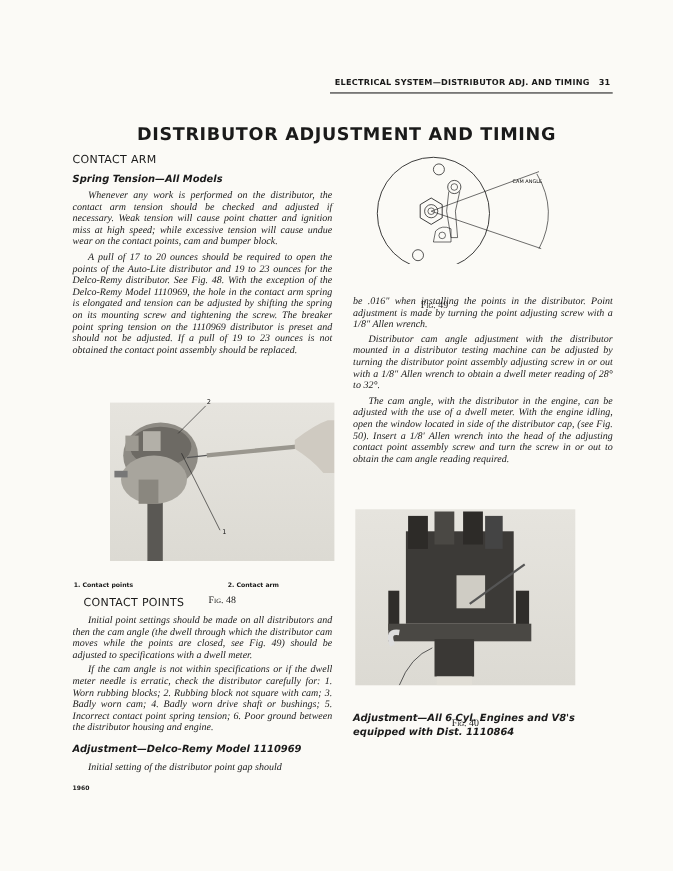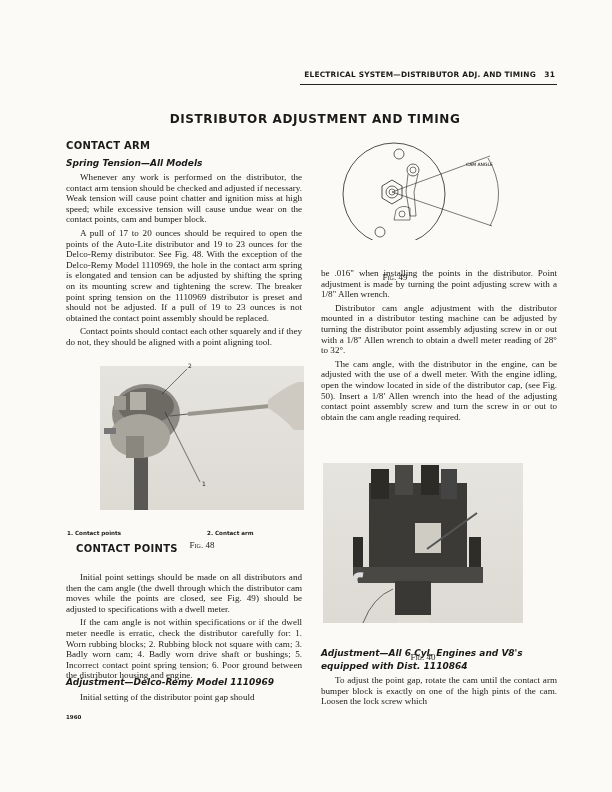--- a/index.html
+++ b/index.html
@@ -1,24 +1,24 @@
 <!DOCTYPE html>
 <html><head>
 <meta charset="utf-8">
 <style>
   html, body { margin:0; padding:0; }
   body { width:612px; height:792px; background:#fbfaf6; position:relative; overflow:hidden; color:#1a1a1a; }
   .page { position:absolute; left:0; top:0; width:612px; height:616px; }
   .header { position:absolute; left:300px; top:70px; width:255px; text-align:right; font-family:"DejaVu Sans", sans-serif; font-weight:bold; font-size:7.4px; letter-spacing:0.2px; }
   .header-rule { position:absolute; left:300px; top:84px; width:257px; height:1.2px; background:#222; }
-  .title { position:absolute; left:120px; top:112px; width:390px; text-align:center; font-family:"DejaVu Sans", sans-serif; font-weight:bold; font-size:12px; letter-spacing:0.6px; }
-  .h1 { position:absolute; font-family:"DejaVu Sans", sans-serif; font-weight:bold; font-size:10px; letter-spacing:0.3px;text-align:right; }
+  .title { position:absolute; left:120px; top:112px; width:390px; text-align:center; font-family:"DejaVu Sans", sans-serif; font-weight:bold; font-size:16px; letter-spacing:0.6px; }
+  .h1 { position:absolute; font-family:"DejaVu Sans", sans-serif; font-weight:normal; font-size:10px; letter-spacing:0.3px;text-align:right; }
   .h2 { position:absolute; font-family:"DejaVu Sans", sans-serif; font-weight:bold; font-size:9px; line-height:13px;font-style:italic; }
   .body { position:absolute; font-family:"Liberation Serif", serif; font-size:9.1px; line-height:10.6px; text-align:justify; }
-  .body p { margin:0 0 3px 0; text-indent:14px; }
+  .body p { margin:0 0 3px 0; text-indent:14px;font-style:italic; }
   .caption { position:absolute; font-family:"Liberation Serif", serif; font-size:9px; text-align:center; font-variant:small-caps;margin-top:24px; }
   .legend { position:absolute; font-family:"DejaVu Sans", sans-serif; font-weight:bold; font-size:5.6px; }
   .footer { position:absolute; left:66px; top:714px; font-family:"DejaVu Sans", sans-serif; font-weight:bold; font-size:5.5px; }
   .photo { position:absolute; background:linear-gradient(180deg,#e6e4de,#dcdad3); }
   .cam-label { font-family:"DejaVu Sans", sans-serif; font-size:4.5px; }
 </style>
 </head>
 <body>
 
 <div class="page">
@@ -29,21 +29,20 @@
   <div class="header-rule"></div>
 
   <div class="title">DISTRIBUTOR ADJUSTMENT AND TIMING</div>
 
   <div class="h1" style="left:66px;top:140px;">CONTACT ARM</div>
   <div class="h2" style="left:66px;top:157px;">Spring Tension—All Models</div>
 
   <div class="body" style="left:66px;top:172px;width:236px;">
     <p>Whenever any work is performed on the distributor, the contact arm tension should be checked and adjusted if necessary. Weak tension will cause point chatter and ignition miss at high speed; while excessive tension will cause undue wear on the contact points, cam and bumper block.</p>
     <p>A pull of 17 to 20 ounces should be required to open the points of the Auto-Lite distributor and 19 to 23 ounces for the Delco-Remy distributor. See Fig. 48. With the exception of the Delco-Remy Model 1110969, the hole in the contact arm spring is elongated and tension can be adjusted by shifting the spring on its mounting screw and tightening the screw. The breaker point spring tension on the 1110969 distributor is preset and should not be adjusted. If a pull of 19 to 23 ounces is not obtained the contact point assembly should be replaced.</p>
-    <p>Contact points should contact each other squarely and if they do not, they should be aligned with a point aligning tool.</p>
   </div>
 
   <div class="photo" style="left:100px;top:366px;width:204px;height:144px;">
     <svg width="204" height="144" viewBox="0 0 204 144">
       <rect x="34" y="80" width="14" height="64" fill="#5a5854"></rect>
       <ellipse cx="46" cy="48" rx="34" ry="30" fill="#8e8b84"></ellipse>
       <ellipse cx="46" cy="40" rx="28" ry="18" fill="#6d6a64"></ellipse>
       <rect x="30" y="26" width="16" height="18" fill="#b3b0a8"></rect>
       <rect x="14" y="30" width="12" height="14" fill="#9d9a92"></rect>
       <ellipse cx="40" cy="70" rx="30" ry="22" fill="#a8a59d"></ellipse>
@@ -58,21 +57,21 @@
     <span style="position:absolute;left:88px;top:-4px;font-size:6px;font-family:'DejaVu Sans',sans-serif;">2</span>
     <span style="position:absolute;left:102px;top:114px;font-size:6px;font-family:'DejaVu Sans',sans-serif;">1</span>
   </div>
 
   <div class="caption" style="left:100px;top:516px;width:204px;">Fig. 48</div>
   <div class="legend" style="left:67px;top:530px;">1. Contact points</div>
   <div class="legend" style="left:207px;top:530px;">2. Contact arm</div>
 
   <div class="h1" style="left:76px;top:543px;">CONTACT POINTS</div>
 
-  <div class="body" style="left:66px;top:572px;width:236px;">
+  <div class="body" style="left:66px;top:558px;width:236px;">
     <p>Initial point settings should be made on all distributors and then the cam angle (the dwell through which the distributor cam moves while the points are closed, see Fig. 49) should be adjusted to specifications with a dwell meter.</p>
     <p>If the cam angle is not within specifications or if the dwell meter needle is erratic, check the distributor carefully for: 1. Worn rubbing blocks; 2. Rubbing block not square with cam; 3. Badly worn cam; 4. Badly worn drive shaft or bushings; 5. Incorrect contact point spring tension; 6. Poor ground between the distributor housing and engine.</p>
   </div>
 
   <div class="h2" style="left:66px;top:676px;">Adjustment—Delco-Remy Model 1110969</div>
   <div class="body" style="left:66px;top:692px;width:236px;">
     <p>Initial setting of the distributor point gap should</p>
   </div>
 
   <div class="footer">1960</div>
@@ -118,17 +117,14 @@
       <line x1="104" y1="86" x2="154" y2="50" stroke="#555" stroke-width="2"></line>
       <rect x="72" y="118" width="36" height="34" fill="#3a3835"></rect>
       <rect x="74" y="152" width="32" height="8" fill="#e0ddd5"></rect>
       <path d="M40 112 q-12 -2 -6 12" stroke="#ddd" stroke-width="5" fill="none"></path>
       <path d="M70 126 q-20 8 -30 34" stroke="#444" stroke-width="0.8" fill="none"></path>
     </svg>
   </div>
   <div class="caption" style="left:323px;top:628px;width:200px;">Fig. 40</div>
 
   <div class="h2" style="left:321px;top:647px;width:236px;">Adjustment—All 6 Cyl. Engines and V8's equipped with Dist. 1110864</div>
-  <div class="body" style="left:321px;top:675px;width:236px;">
-    <p>To adjust the point gap, rotate the cam until the contact arm bumper block is exactly on one of the high pints of the cam. Loosen the lock screw which</p>
-  </div>
 
 </div>
 
 </body></html>

